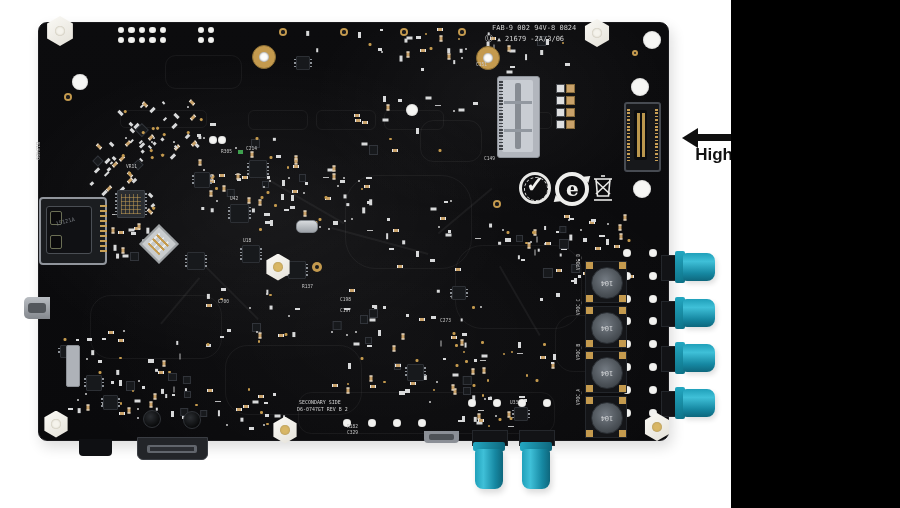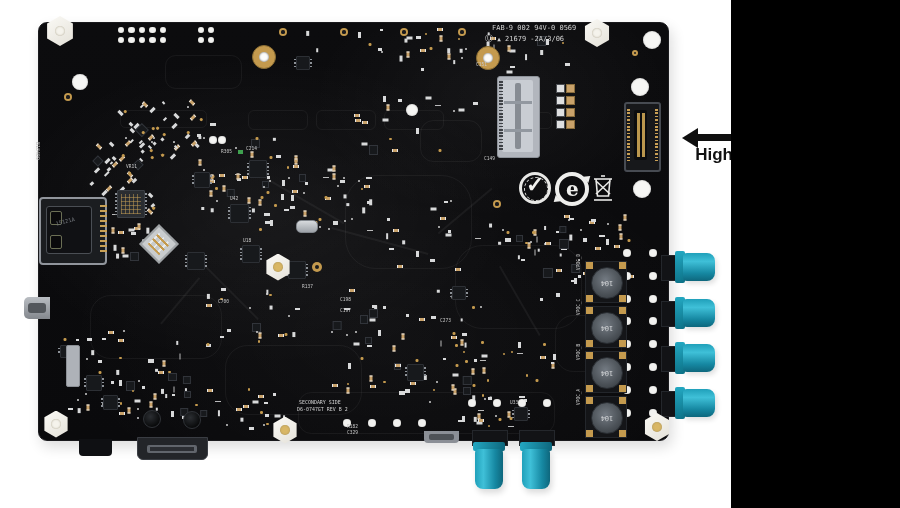--- a/index.html
+++ b/index.html
@@ -81,21 +81,21 @@
      font-size:17px;font-weight:bold;color:#111;}
   #mask{left:731px;top:0;width:169px;height:508px;background:#000;z-index:10;}
 </style>
 </head>
 <body>
 
 <div id="stage">
 
   <div id="board" class="abs"></div>
 
-  <div class="silk" style="left:492px;top:24px;font-size:7px;">FAB-9 002 94V-0 0569</div>
+  <div class="silk" style="left:492px;top:24px;font-size:7px;">FAB-9 002 94V-8 0824</div>
   <div class="silk" style="left:485px;top:33px;font-size:7px;">
     <span style="font-size:8px;">Ⓤ</span>
     <span style="font-size:6px;">▲</span>
     <span>21679 -2A/3/06</span>
   </div>
   <div class="silk tinyscale" style="left:299px;top:400px;font-size:9px;transform:scale(0.55);">SECONDARY SIDE</div>
   <div class="silk tinyscale" style="left:297px;top:407px;font-size:9px;transform:scale(0.55);">D6-0747GT REV B 2</div>
   <div class="silk tinyscale" style="left:40px;top:142px;font-size:9px;color:#b5b5b5;
        transform:rotate(90deg) scale(0.55);">B18409</div>
 

